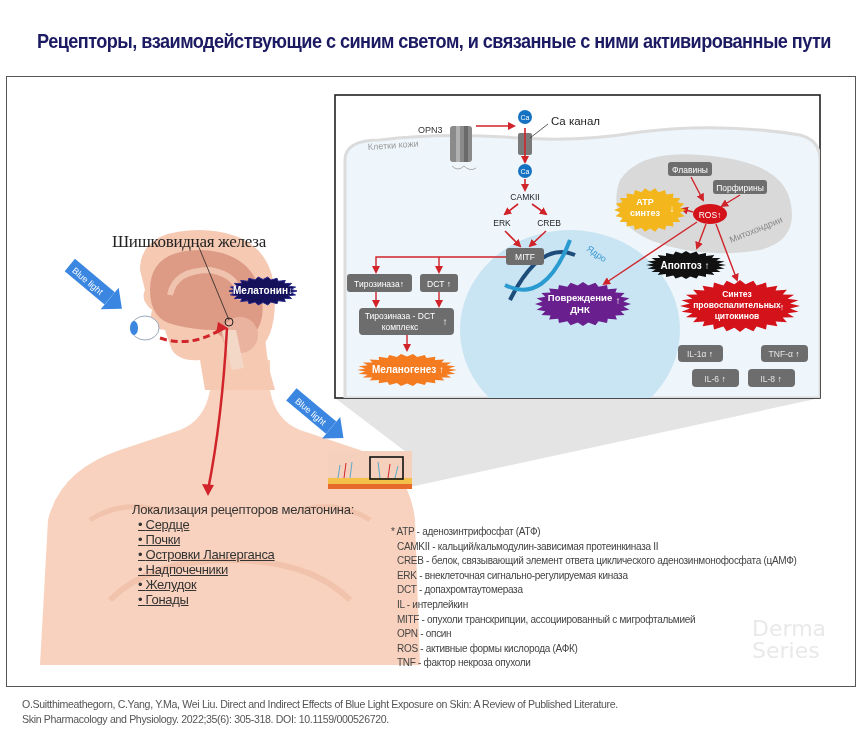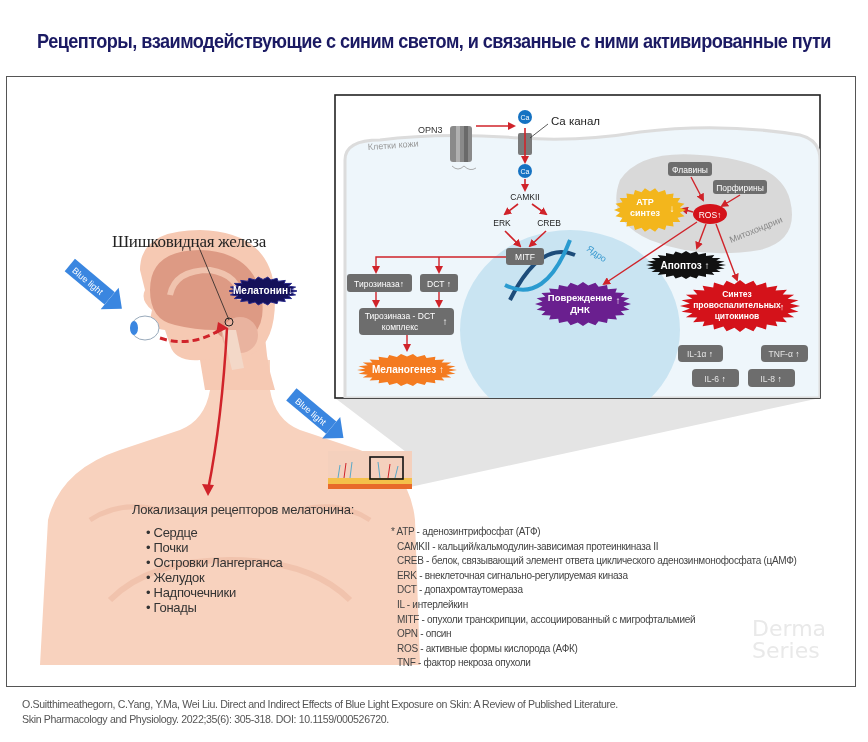--- a/index.html
+++ b/index.html
@@ -4,21 +4,21 @@
 <style>
   html,body{margin:0;padding:0;background:#fff;}
   body{width:868px;height:742px;position:relative;overflow:hidden;font-family:"Liberation Sans",sans-serif;}
   .title{position:absolute;left:0;top:30px;width:868px;text-align:center;font-family:"Liberation Sans",sans-serif;font-weight:bold;font-size:19.5px;color:#1b1a63;letter-spacing:-0.6px;transform:scaleX(0.93);}
   .frame{position:absolute;left:6px;top:76px;width:850px;height:611px;border:1px solid #555;box-sizing:border-box;background:#fff;}
   svg.main{position:absolute;left:0;top:0;}
   .t{font-family:"Liberation Sans",sans-serif;}
   .legend{position:absolute;left:391px;top:525px;font-family:"Liberation Sans",sans-serif;font-size:10px;line-height:14.6px;color:#444;letter-spacing:-0.3px;}
   .legend div{white-space:nowrap;}
   .loc{position:absolute;left:132px;top:502px;font-family:"Liberation Sans",sans-serif;font-size:13px;line-height:15px;color:#333;letter-spacing:-0.3px;}
-  .loc ul{list-style:none;margin:8px;padding:0 0 0 6px;}
+  .loc ul{list-style:none;margin:0;padding:0 0 0 6px;text-decoration:underline;}
   .loc li::before{content:"• ";}
   .cite{position:absolute;left:22px;top:697px;font-family:Liberation Sans, sans-serif;font-size:10.6px;line-height:14.5px;color:#555;letter-spacing:-0.35px;}
   .wm{position:absolute;left:752px;top:618px;font-family:"DejaVu Sans",sans-serif;font-size:22px;line-height:22px;color:#e9e9e9;}
   .pineal-label{position:absolute;left:112px;top:232px;font-size:17px;color:#222;letter-spacing:-0.3px;font-family:Liberation Serif, serif;}
 </style>
 </head>
 <body>
 
 <div class="title">Рецепторы, взаимодействующие с синим светом, и связанные с ними активированные пути</div>
 
@@ -217,22 +217,22 @@
 </svg>
 
 <div class="pineal-label">Шишковидная железа</div>
 
 <div class="loc">
   <div>Локализация рецепторов мелатонина:</div>
   <ul>
     <li>Сердце</li>
     <li>Почки</li>
     <li>Островки Лангерганса</li>
+    <li>Надпочечники</li>
     <li>Желудок</li>
-    <li>Надпочечники</li>
     <li>Гонады</li>
   </ul>
 </div>
 
 <div class="legend">
   <div>* ATP - аденозинтрифосфат (АТФ)</div>
   <div style="padding-left:6px">CAMKII - кальций/кальмодулин-зависимая протеинкиназа II</div>
   <div style="padding-left:6px">CREB - белок, связывающий элемент ответа циклического аденозинмонофосфата (цАМФ)</div>
   <div style="padding-left:6px">ERK - внеклеточная сигнально-регулируемая киназа</div>
   <div style="padding-left:6px">DCT - допахромтаутомераза</div>

